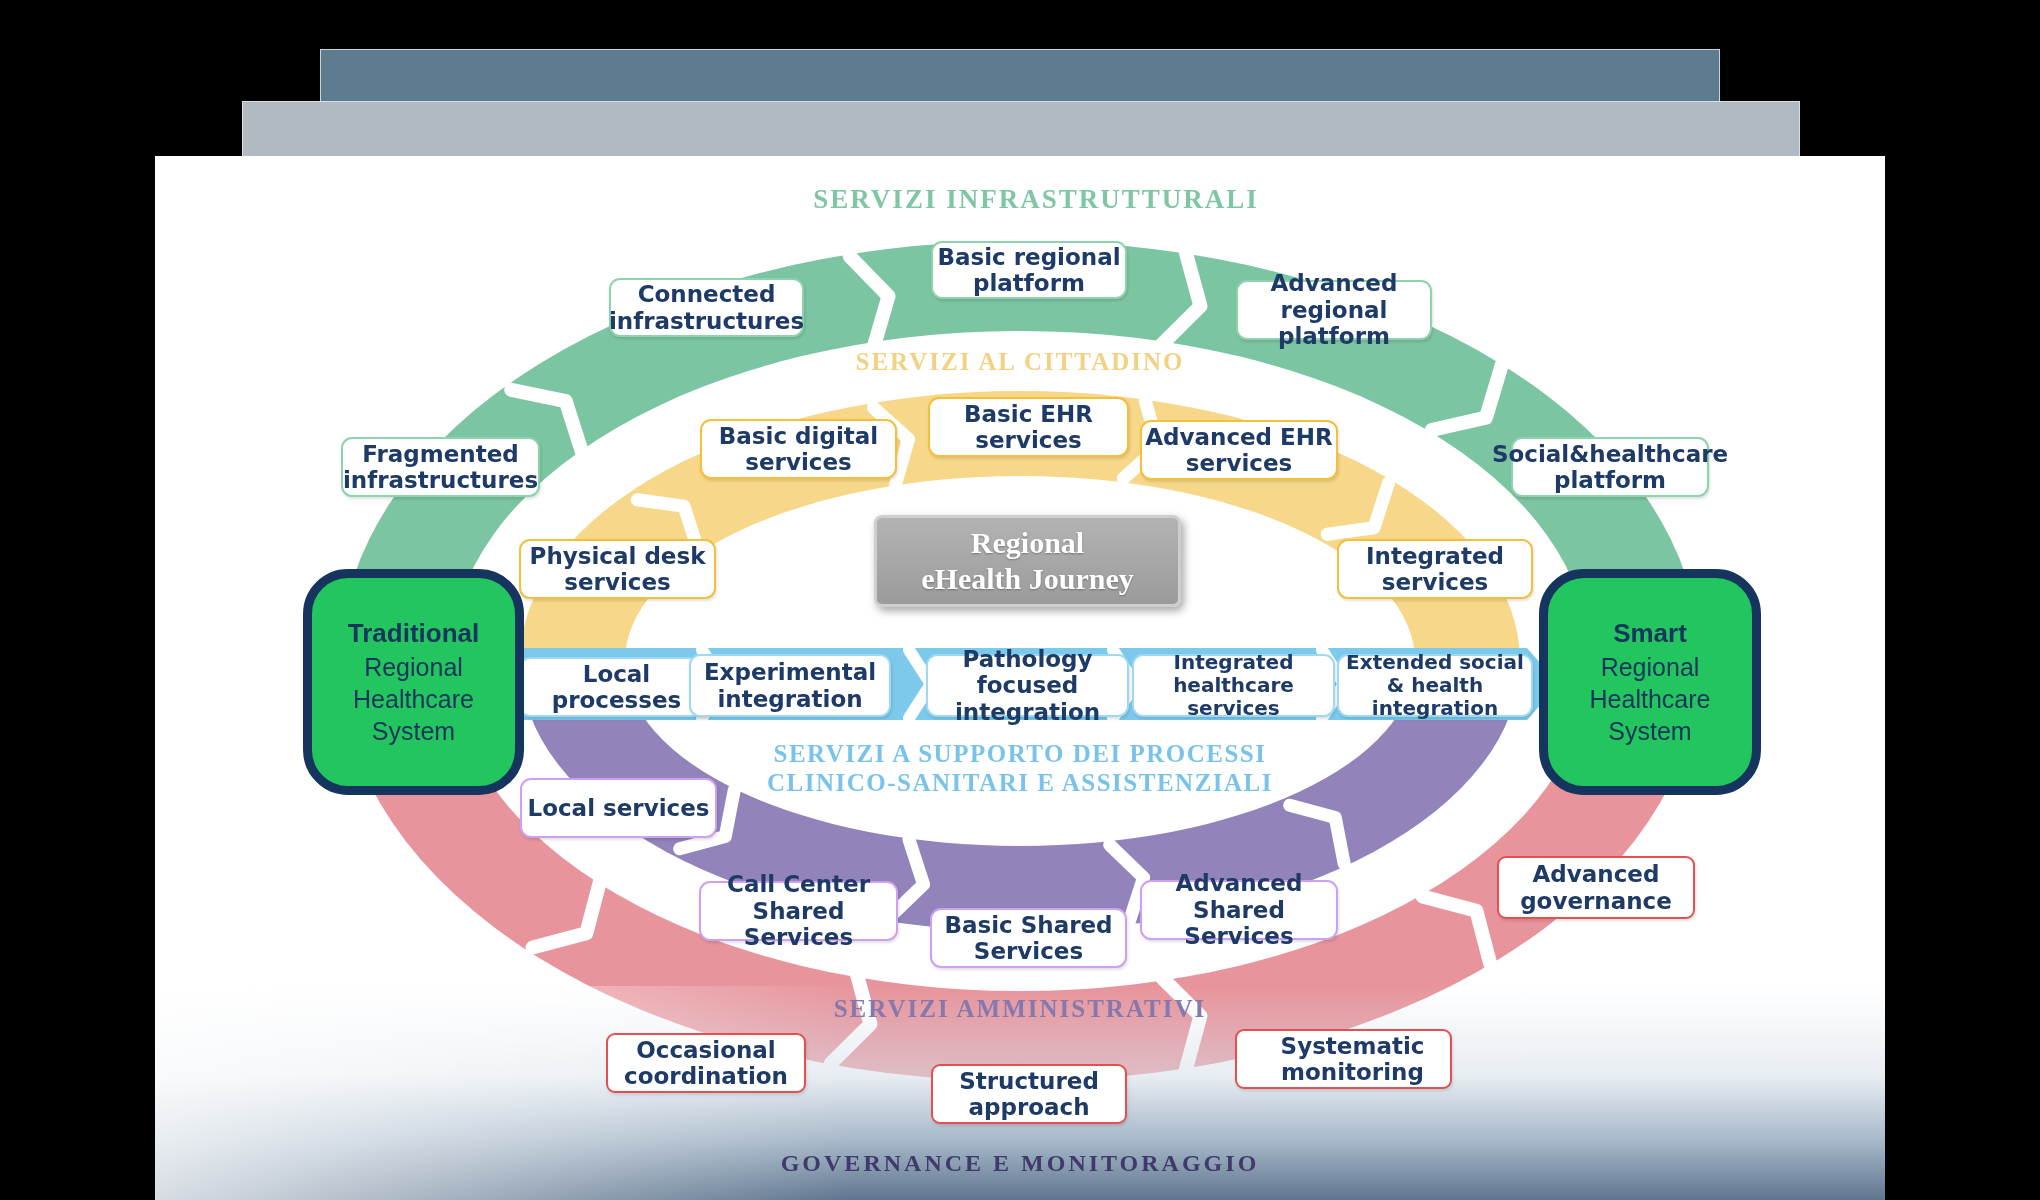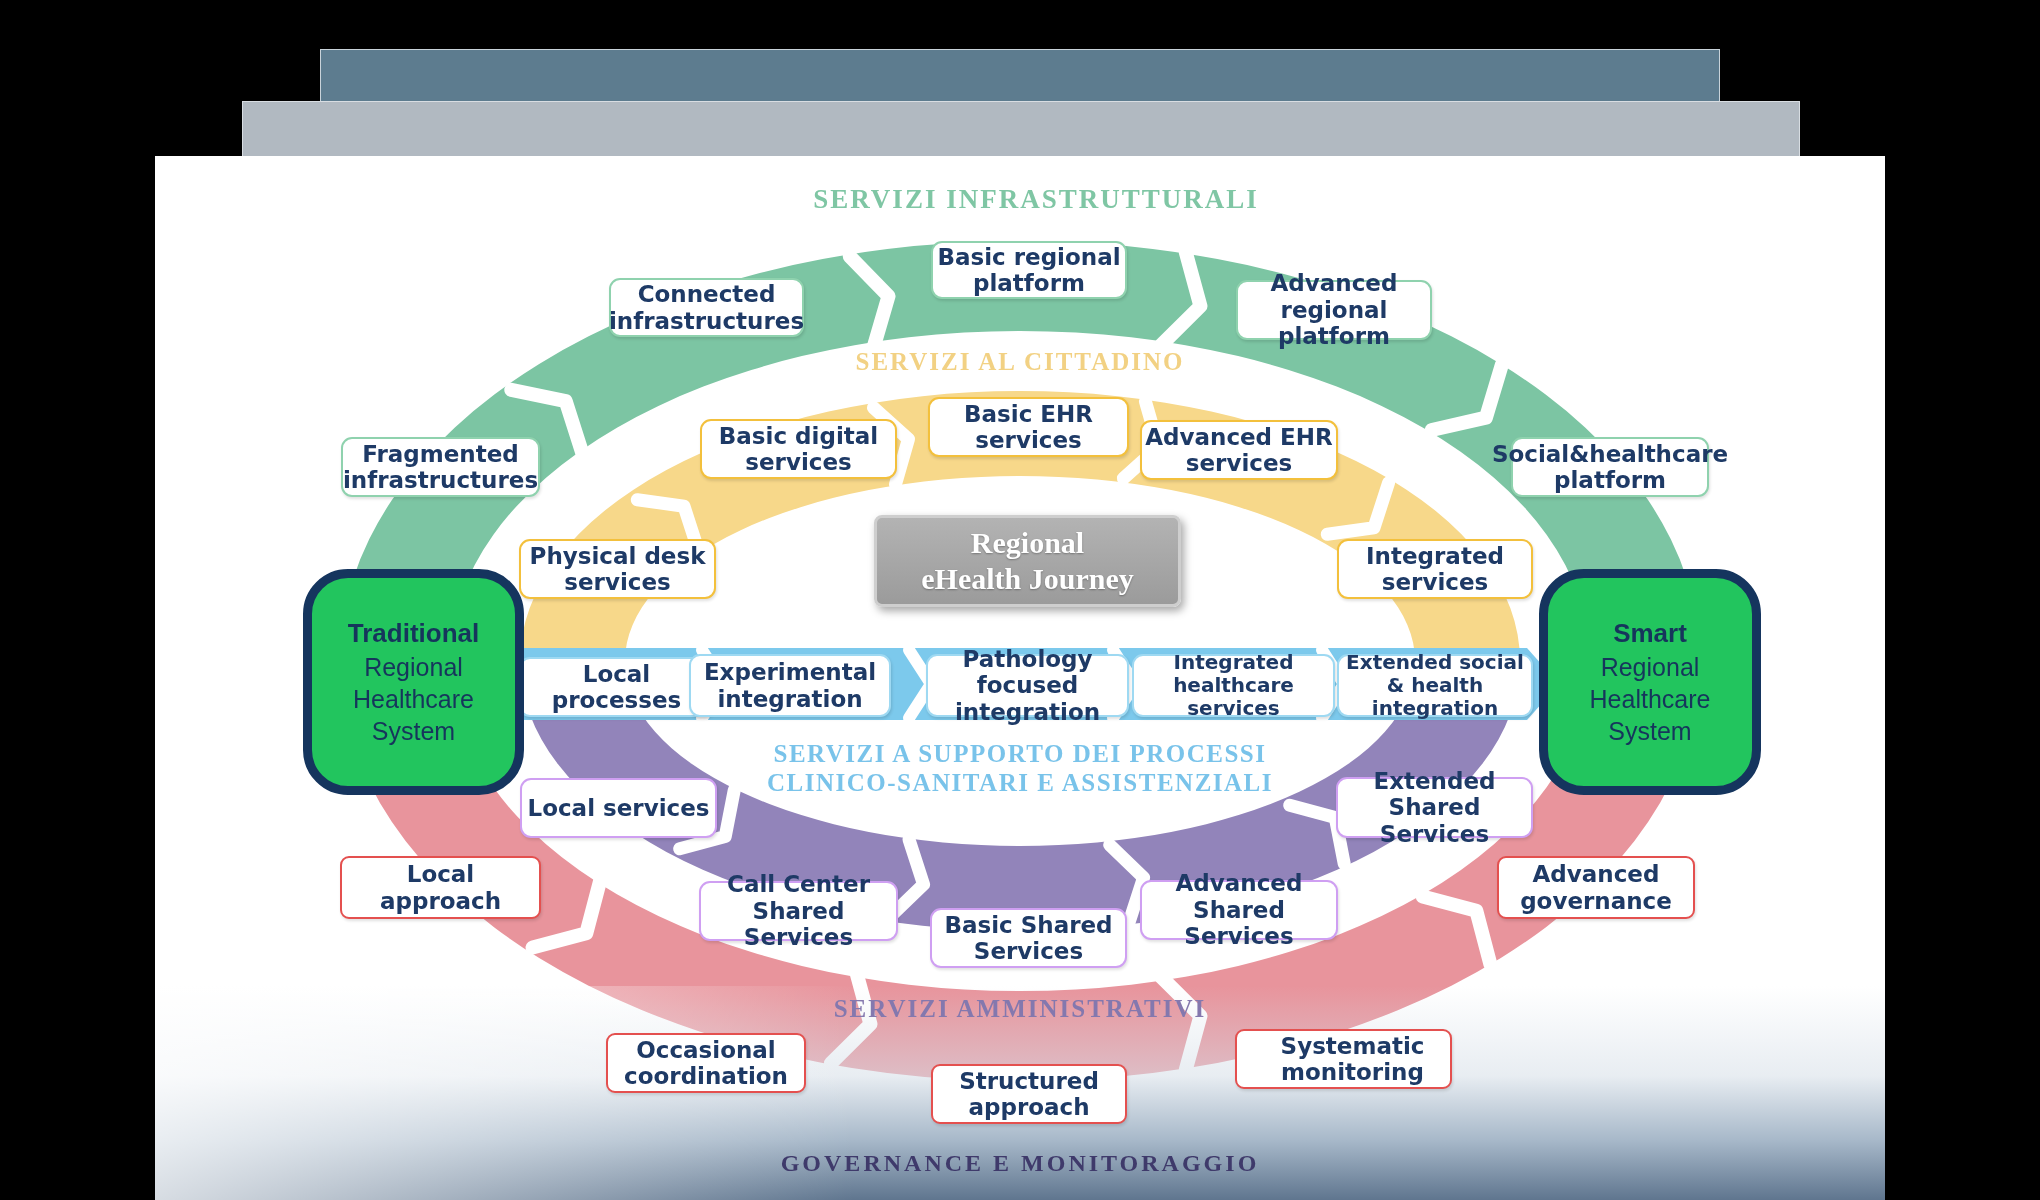--- a/index.html
+++ b/index.html
@@ -121,23 +121,21 @@
     <div class="lbl b-blue" style="left:364px;top:501px;width:187px;height:52px;">Local processes</div>
     <div class="lbl b-blue" style="left:534px;top:498px;width:194px;height:55px;">Experimental integration</div>
     <div class="lbl b-blue" style="left:771px;top:498px;width:195px;height:55px;">Pathology focused integration</div>
     <div class="lbl b-blue" style="left:977px;top:498px;width:195px;height:55px;font-size:20px;">Integrated healthcare services</div>
     <div class="lbl b-purple" style="left:365px;top:622px;width:189px;height:52px;">Local services</div>
 
     <div class="lbl b-blue" style="left:1182px;top:498px;width:188px;height:55px;font-size:20px;">Extended social &amp; health integration</div>
     <div class="lbl b-purple" style="left:544px;top:725px;width:191px;height:52px;">Call Center Shared Services</div>
     <div class="lbl b-purple" style="left:775px;top:752px;width:189px;height:52px;">Basic Shared Services</div>
     <div class="lbl b-purple" style="left:985px;top:724px;width:190px;height:52px;">Advanced Shared Services</div>
-    <div class="lbl b-purple" style="left:1181px;top:621px;width:189px;height:53px;">Extended Shared Services</div>
 
-    <div class="lbl b-red" style="left:185px;top:700px;width:193px;height:55px;">Local approach</div>
     <div class="lbl b-red" style="left:451px;top:859px;width:192px;height:52px;margin-top:18px;">Occasional coordination</div>
     <div class="lbl b-red" style="left:776px;top:908px;width:188px;height:52px;">Structured approach</div>
     <div class="lbl b-red" style="left:1080px;top:873px;width:191px;height:52px;padding-left:20px;">Systematic monitoring</div>
     <div class="lbl b-red" style="left:1342px;top:700px;width:190px;height:55px;">Advanced governance</div>
 
     <div class="centerbox">
       <div>Regional</div>
       <div>eHealth Journey</div>
     </div>
 

